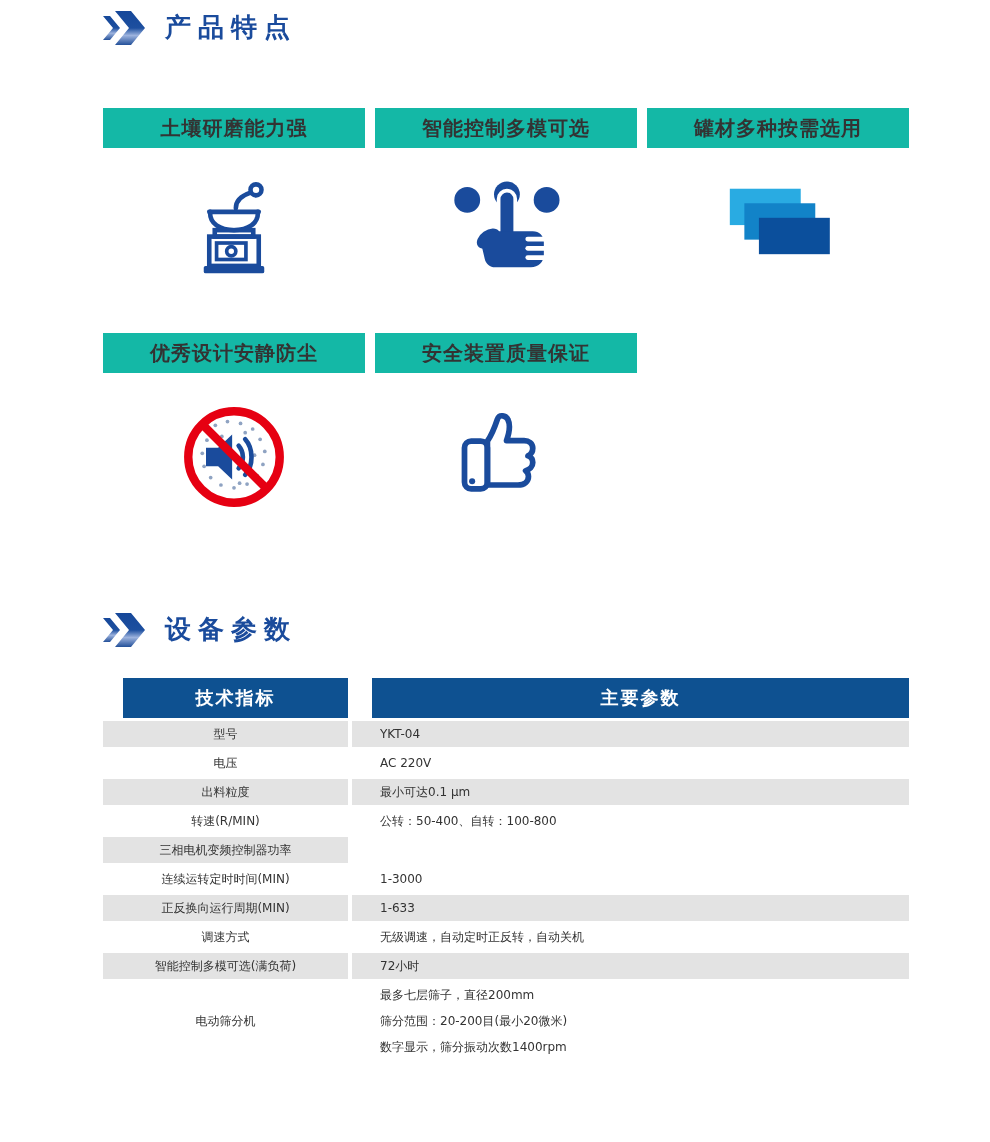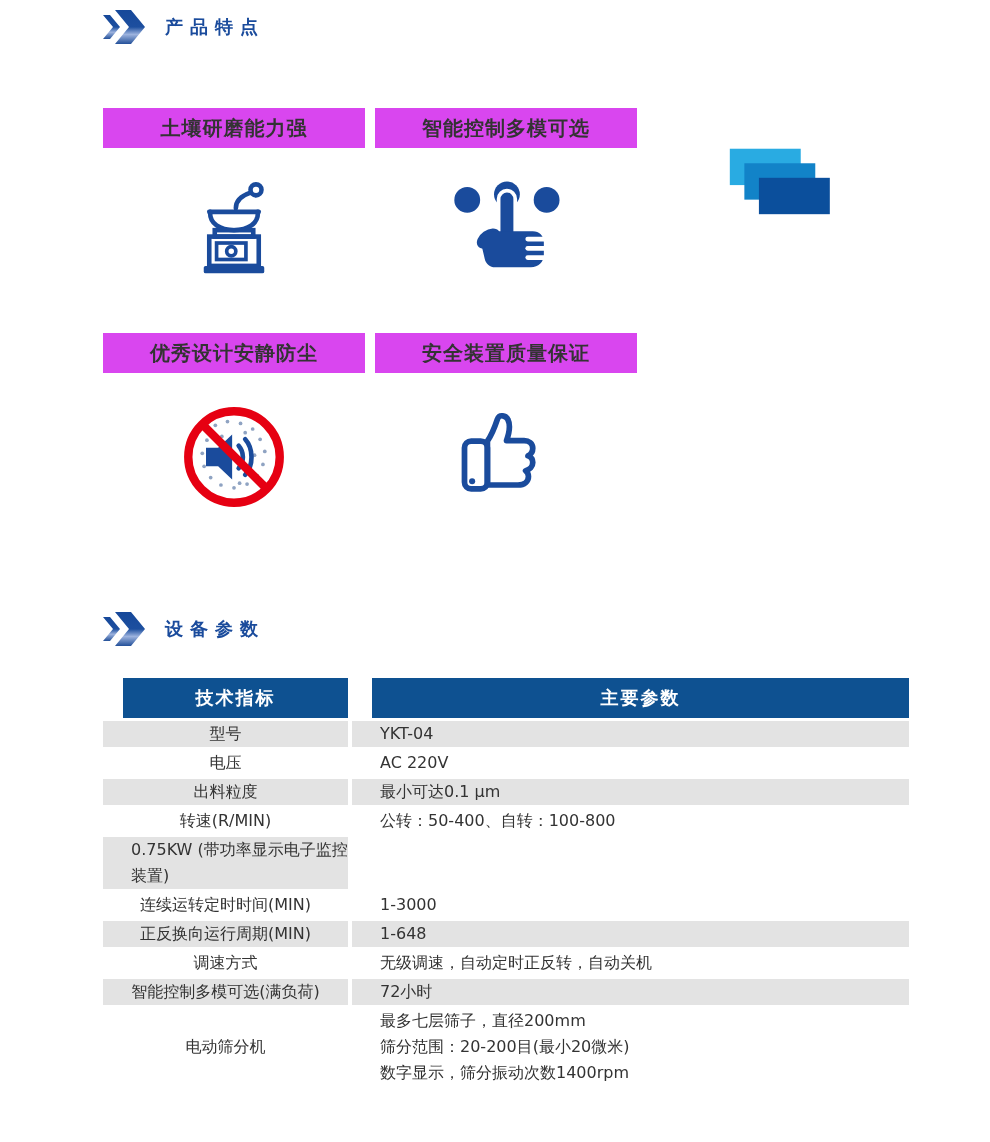--- a/index.html
+++ b/index.html
@@ -4,44 +4,44 @@
 <style>
   html,body { margin:0; padding:0; background:#ffffff; }
   .page {
     position:relative; width:990px; height:1142px; background:#ffffff;
     font-family:"DejaVu Sans", sans-serif; color:#333333; overflow:hidden;
   }
   
   .sec-header { position:absolute; left:103px; display:flex; align-items:center; gap:20px; }
   .sec-header.h1 { top:10px; }
   .sec-header.h2 { top:612px; }
-  .sec-title { font-size:18px; font-weight:bold; color:#1a4b9c; letter-spacing:7px; }
+  .sec-title { font-size:26px; font-weight:bold; color:#1a4b9c; letter-spacing:7px; }
   
   .features {
     position:absolute; top:108px; left:103px; width:806px;
     display:grid; grid-template-columns:262px 262px 262px; column-gap:10px;
     grid-auto-rows:225px;
   }
   .feature-cell { display:flex; flex-direction:column; align-items:stretch; }
   .feature-label {
-    height:40px; background:#d946ef; display:flex; align-items:center; justify-content:center;
+    height:40px; background:#14b8a6; display:flex; align-items:center; justify-content:center;
     font-size:20px; font-weight:bold; color:#333333; letter-spacing:1px;
   }
   .feature-iconbox { flex:1; display:flex; justify-content:center; align-items:flex-start; padding-top:28px; }
   
   .spec-table { position:absolute; top:678px; left:103px; width:806px; }
   .spec-head {
     display:grid; grid-template-columns:245px 557px; column-gap:4px; margin-bottom:3px;
   }
   .spec-head-cell {
     height:40px; background:#0e5191; color:#ffffff; font-size:18px; font-weight:bold;
     display:flex; align-items:center; justify-content:center; letter-spacing:2px;margin-left:20px;
   }
   .spec-row { display:grid; grid-template-columns:245px 557px; column-gap:4px; margin-bottom:3px; }
-  .spec-row .cell { min-height:26px; display:flex; align-items:center; font-size:16px; }
+  .spec-row .cell { min-height:26px; display:flex; align-items:center; font-size:12px; }
   .spec-row .lbl { justify-content:center; text-align:center; }
   .spec-row .val { padding-left:28px; white-space:pre-line; line-height:26px; }
   .spec-rows .spec-row:nth-child(odd) .cell { background:#e3e3e3; }
   .spec-rows .spec-row:nth-child(even) .cell { background:#ffffff; }
   svg { display:block; }
 </style>
 </head>
 <body>
 
 <div class="page">
@@ -100,20 +100,21 @@
           <g fill="#ffffff">
             <rect x="86" y="64" width="26" height="5" rx="2.5"></rect>
             <rect x="86" y="74" width="26" height="5" rx="2.5"></rect>
             <rect x="86" y="84" width="26" height="5" rx="2.5"></rect>
           </g>
         </svg>
       </div>
     </div>
 
     <div class="feature-cell">
+      <div class="feature-label">罐材多种按需选用</div>
       <div class="feature-iconbox">
         <svg width="120" height="100" viewBox="0 0 130 110">
           <rect x="12" y="14" width="78" height="40" fill="#29abe2"></rect>
           <rect x="28" y="30" width="78" height="40" fill="#1283c8"></rect>
           <rect x="44" y="46" width="78" height="40" fill="#0b4f9c"></rect>
         </svg>
       </div>
     </div>
 
     <div class="feature-cell">
@@ -202,29 +203,29 @@
       </div>
       <div class="spec-row">
         <div class="cell lbl">出料粒度</div>
         <div class="cell val">最小可达0.1 μm</div>
       </div>
       <div class="spec-row">
         <div class="cell lbl">转速(R/MIN)</div>
         <div class="cell val">公转：50-400、自转：100-800</div>
       </div>
       <div class="spec-row">
-        <div class="cell val">0.75KW (带功率显示电子监控装置)</div>
+        <div class="cell lbl">三相电机变频控制器功率</div>
       </div>
       <div class="spec-row">
         <div class="cell lbl">连续运转定时时间(MIN)</div>
         <div class="cell val">1-3000</div>
       </div>
       <div class="spec-row">
         <div class="cell lbl">正反换向运行周期(MIN)</div>
-        <div class="cell val">1-648</div>
+        <div class="cell val">1-633</div>
       </div>
       <div class="spec-row">
         <div class="cell lbl">调速方式</div>
         <div class="cell val">无级调速，自动定时正反转，自动关机</div>
       </div>
       <div class="spec-row">
         <div class="cell lbl">智能控制多模可选(满负荷)</div>
         <div class="cell val">72小时</div>
       </div>
       <div class="spec-row">

